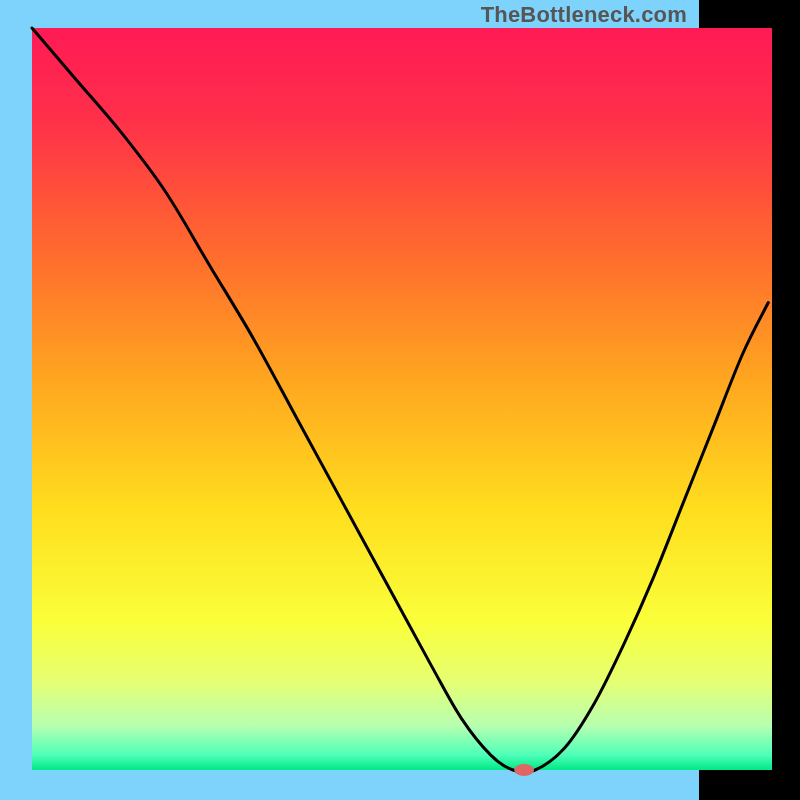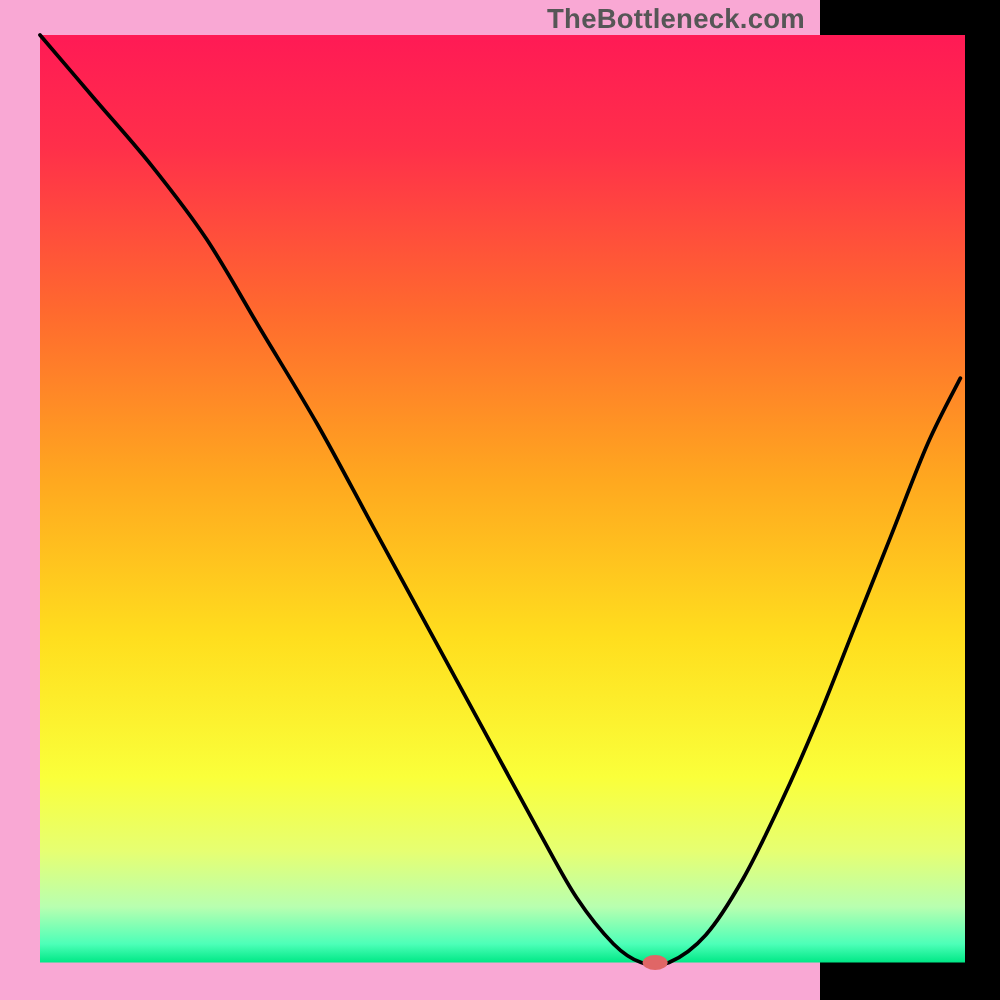--- a/index.html
+++ b/index.html
@@ -7,21 +7,22 @@
     padding: 0;
     width: 800px;
     height: 800px;
     background: #000;
     overflow: hidden;
   }
   .frame {
     position: relative;
     width: 656px;
     height: 800px;
-    background: #f9a8d4;
+    background: #7dd3fc;
+    padding-left: 43px;
   }
   .watermark {
     position: absolute;
     top: 2px;
     right: 12px;
     font-family: Arial, Helvetica, sans-serif;
     font-size: 22px;
     font-weight: 600;
     color: #565656;
     letter-spacing: 0.2px;

